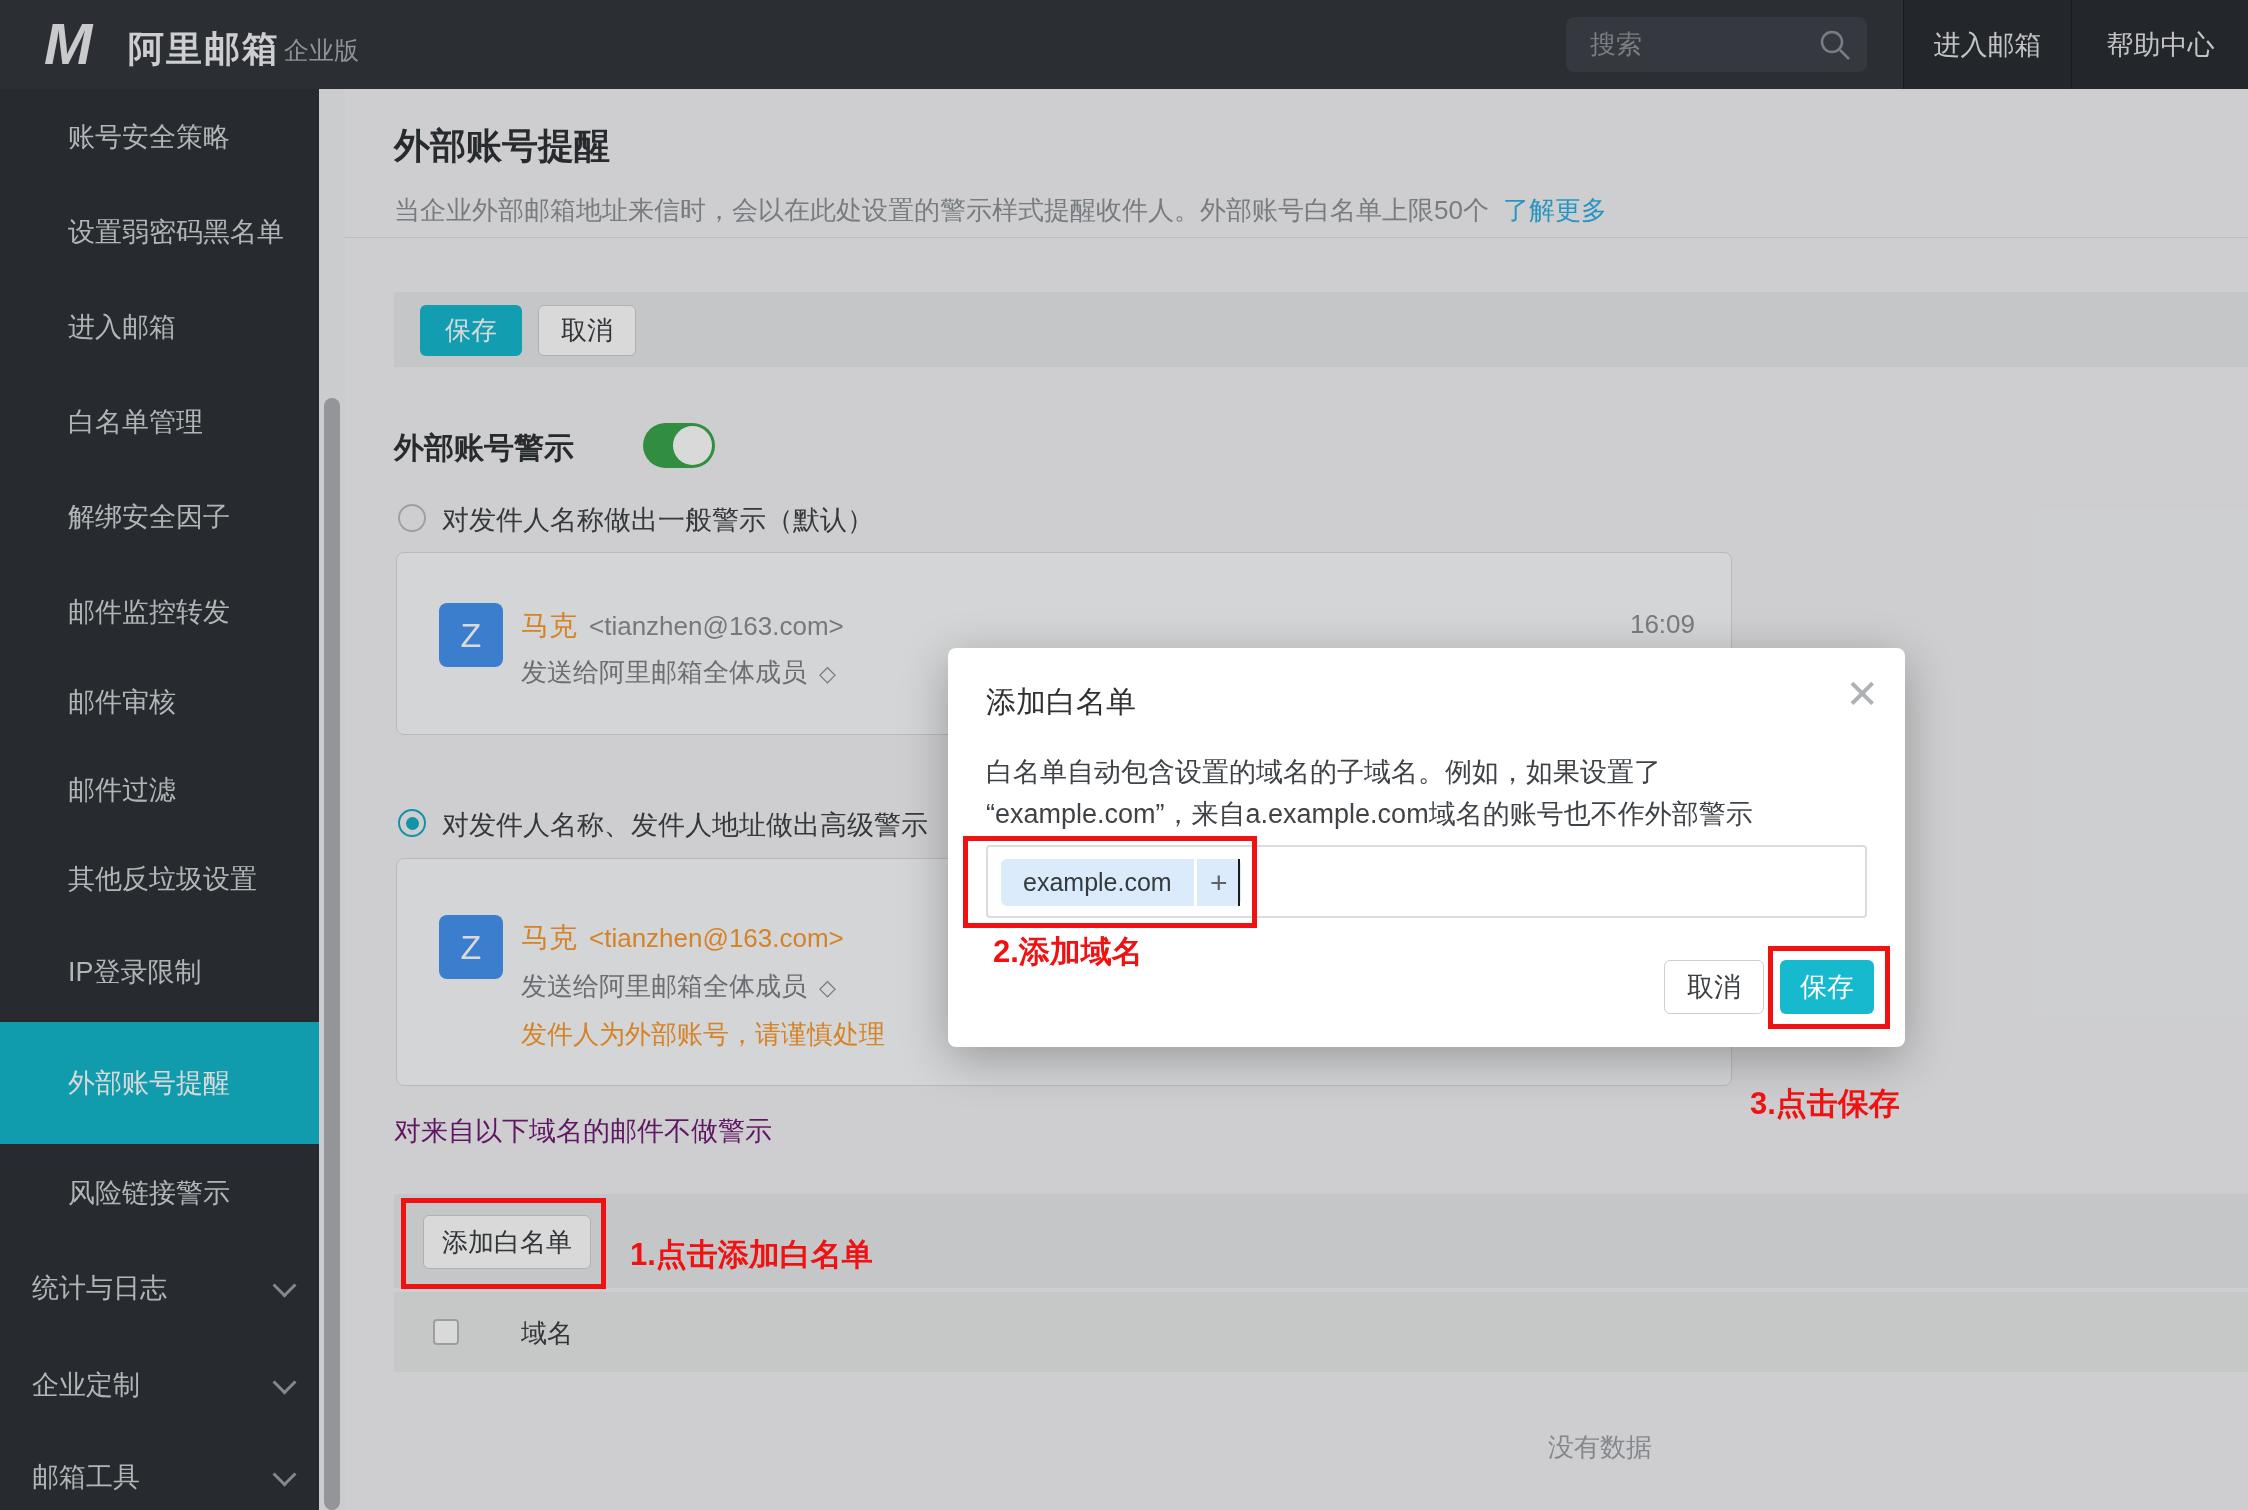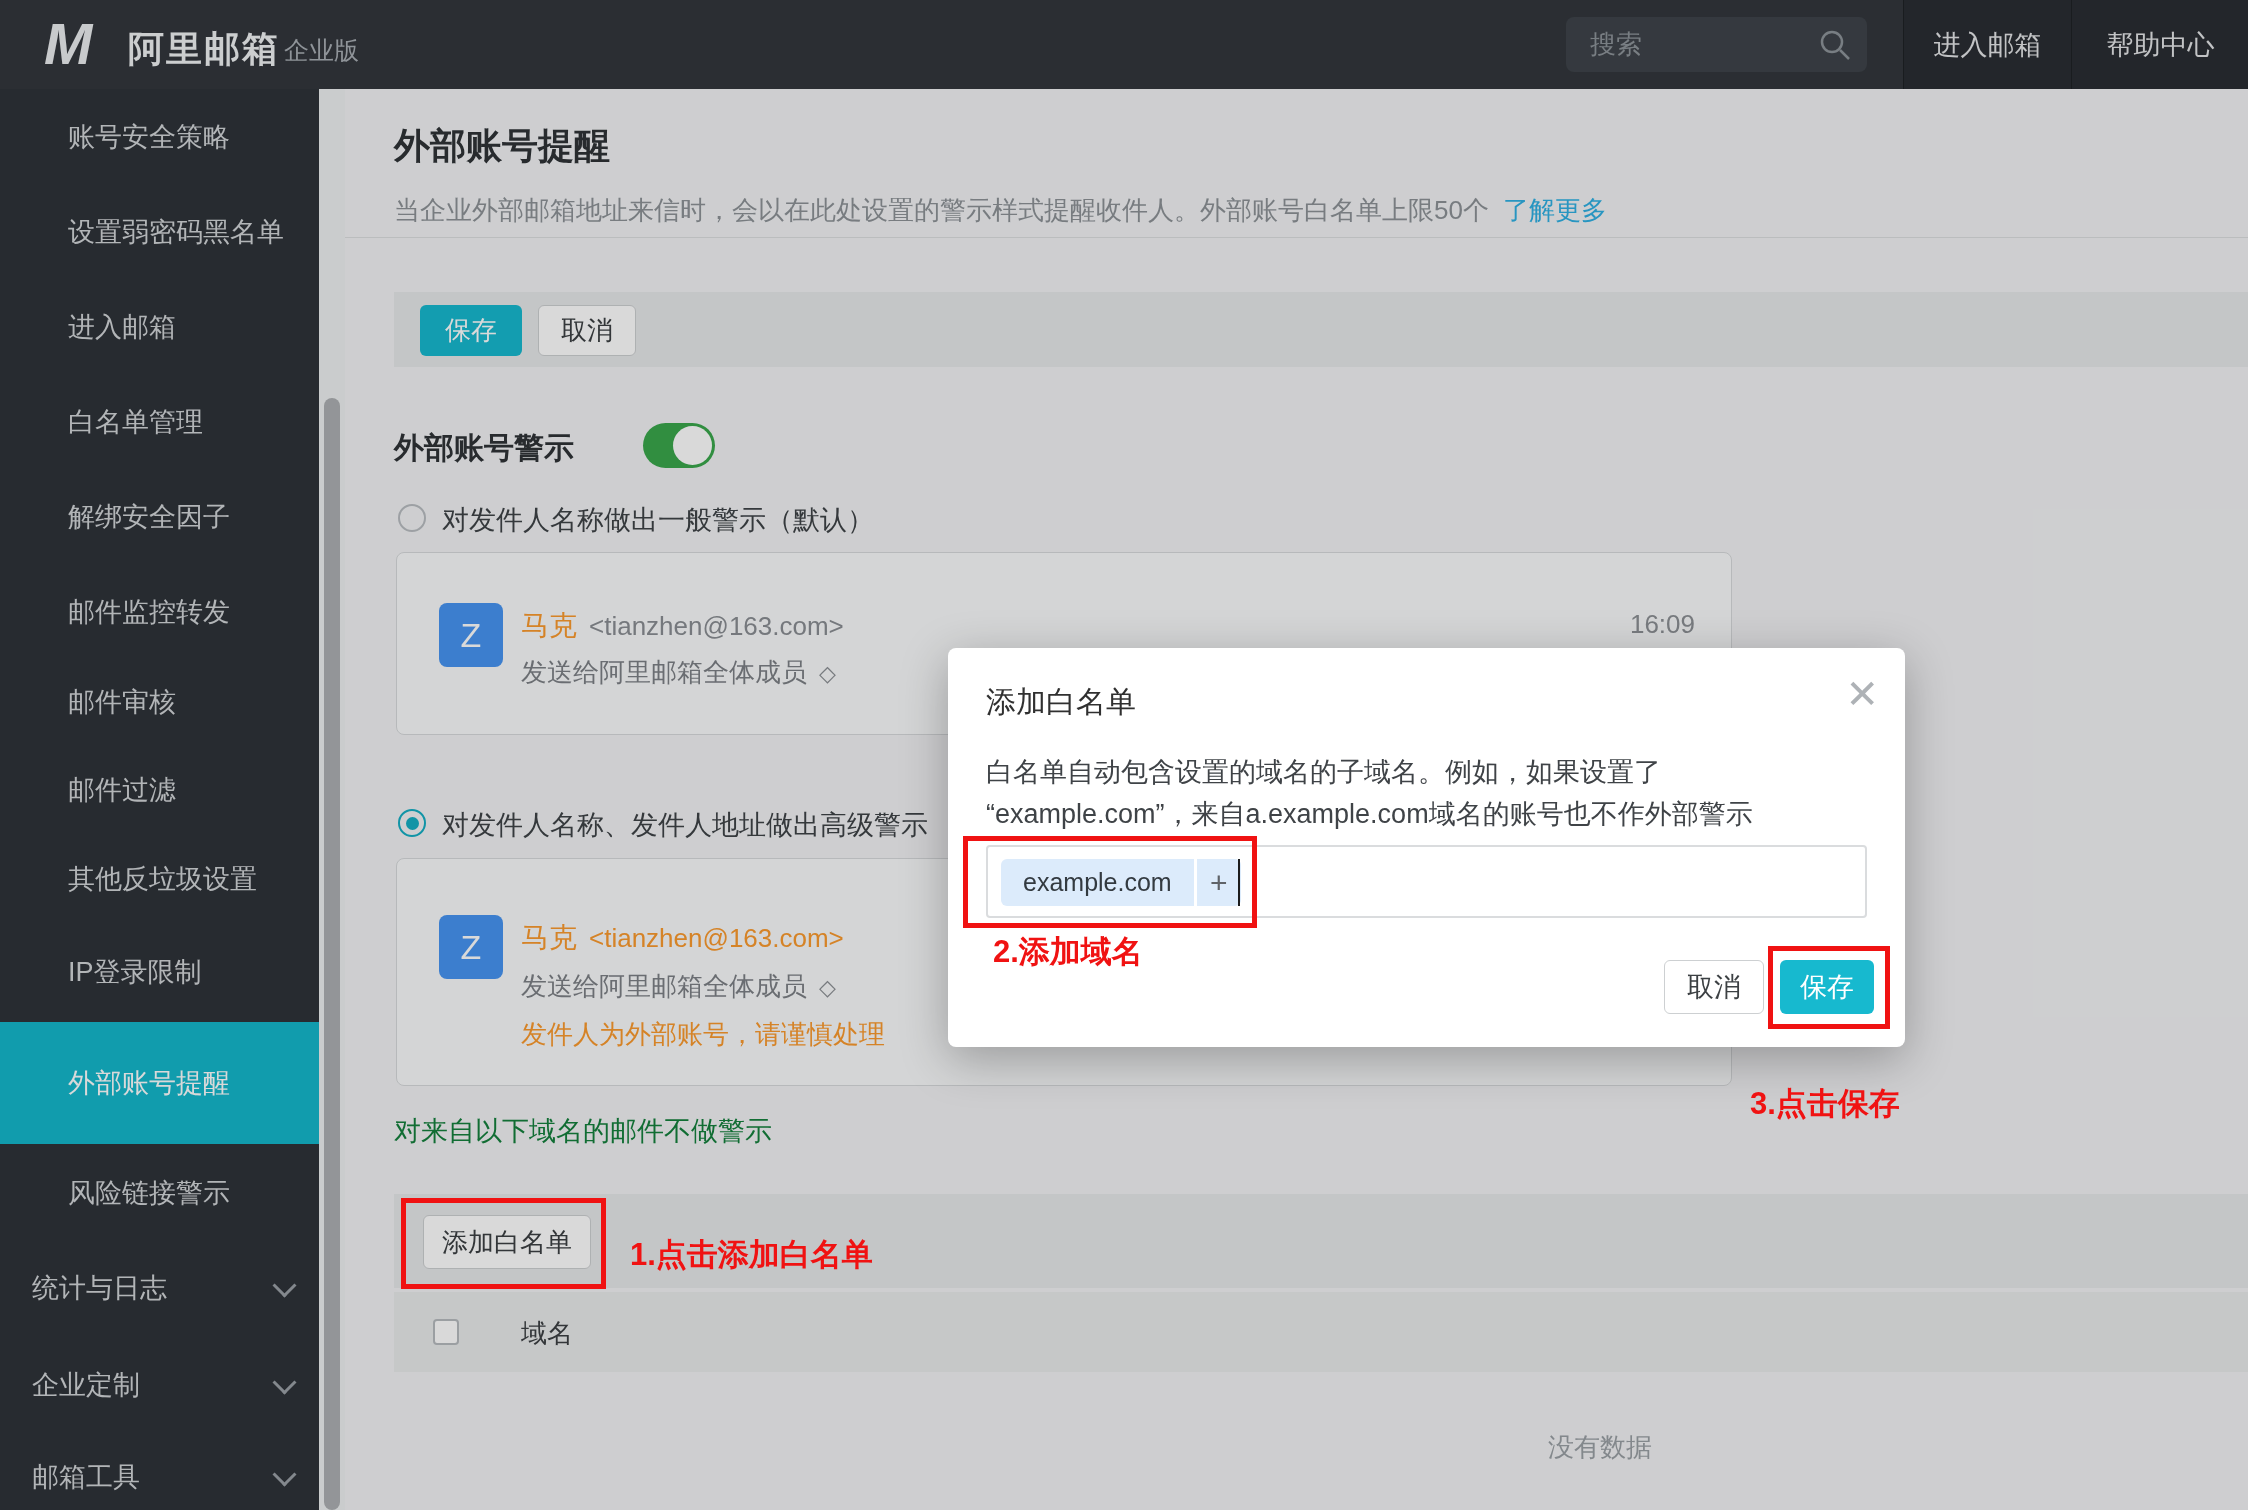--- a/index.html
+++ b/index.html
@@ -60,21 +60,21 @@
   #card2{top:769px;height:228px;}
   .avatar{position:absolute;left:42px;width:64px;height:64px;border-radius:8px;background:#4795f2;color:#fff;font-size:34px;display:flex;align-items:center;justify-content:center;}
   .name{font-size:28px;font-weight:500;color:#fb9a2e;}
   .addr-gray{font-size:26px;color:#8a8e93;margin-left:12px;}
   .addr-orange{font-size:26px;color:#fb9a2e;margin-left:12px;}
   .meta{font-size:26px;color:#7d8186;}
   .diamond{font-size:22px;color:#8d9196;margin-left:12px;}
   .time{position:absolute;right:36px;font-size:26px;color:#8d9196;text-align:right;}
   .warn-line{font-size:26px;color:#fb9a2e;}
 
-  #wl-intro{left:49px;top:1024px;font-size:27px;color:#15803d;}
+  #wl-intro{left:49px;top:1024px;font-size:27px;color:#701a75;}
   #band2{top:1105px;height:94px;}
   #add-wl-btn{left:78px;top:1126px;width:168px;height:54px;}
   #thead{left:49px;top:1203px;width:1854px;height:80px;background:#e9ebec;}
   #thead-check{position:absolute;left:39px;top:27px;width:26px;height:26px;background:#fff;border:2px solid #b7bbbf;border-radius:4px;box-sizing:border-box;cursor:pointer;}
   #thead-domain{position:absolute;left:127px;top:24px;font-size:26px;color:#3c4043;}
   #empty-text{left:1155px;top:1341px;width:200px;text-align:center;font-size:26px;color:#9ba0a5;}
 
   
   #overlay{left:0;top:0;width:2248px;height:1510px;background:rgba(0,0,0,0.15);z-index:50;}
 

